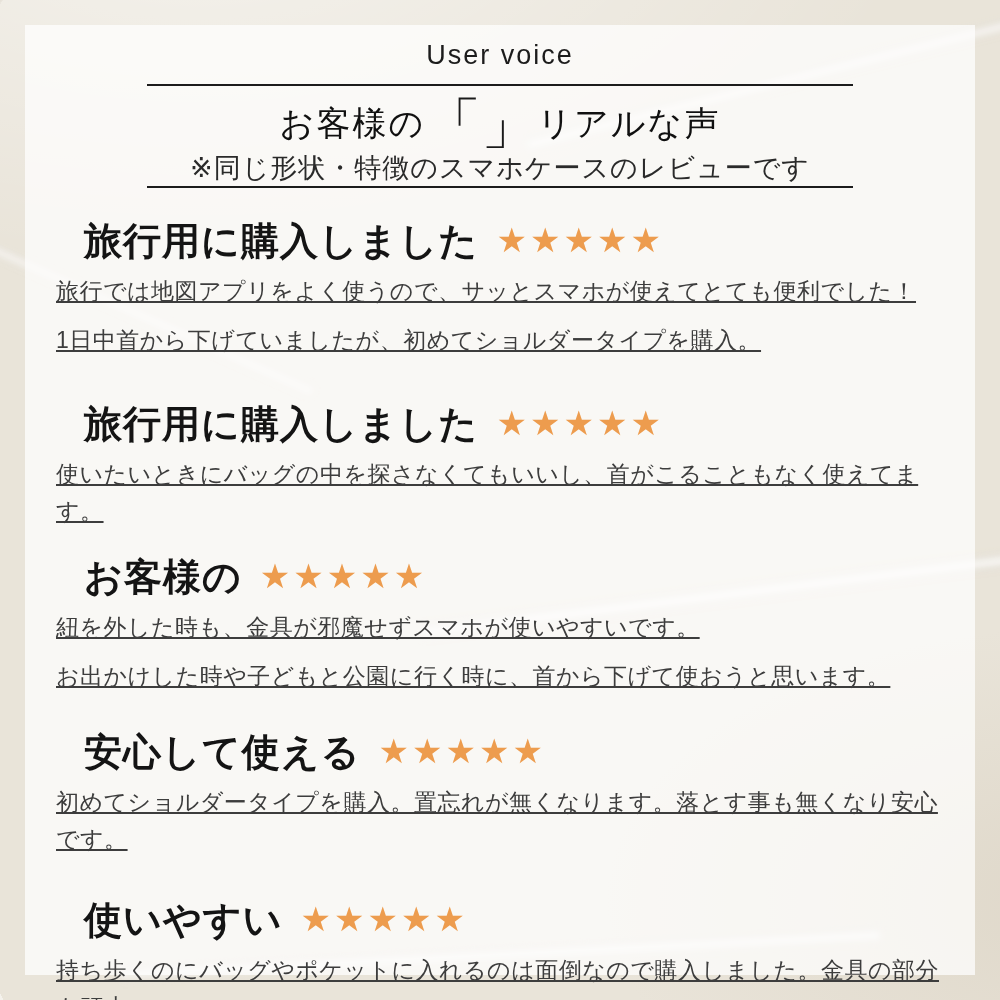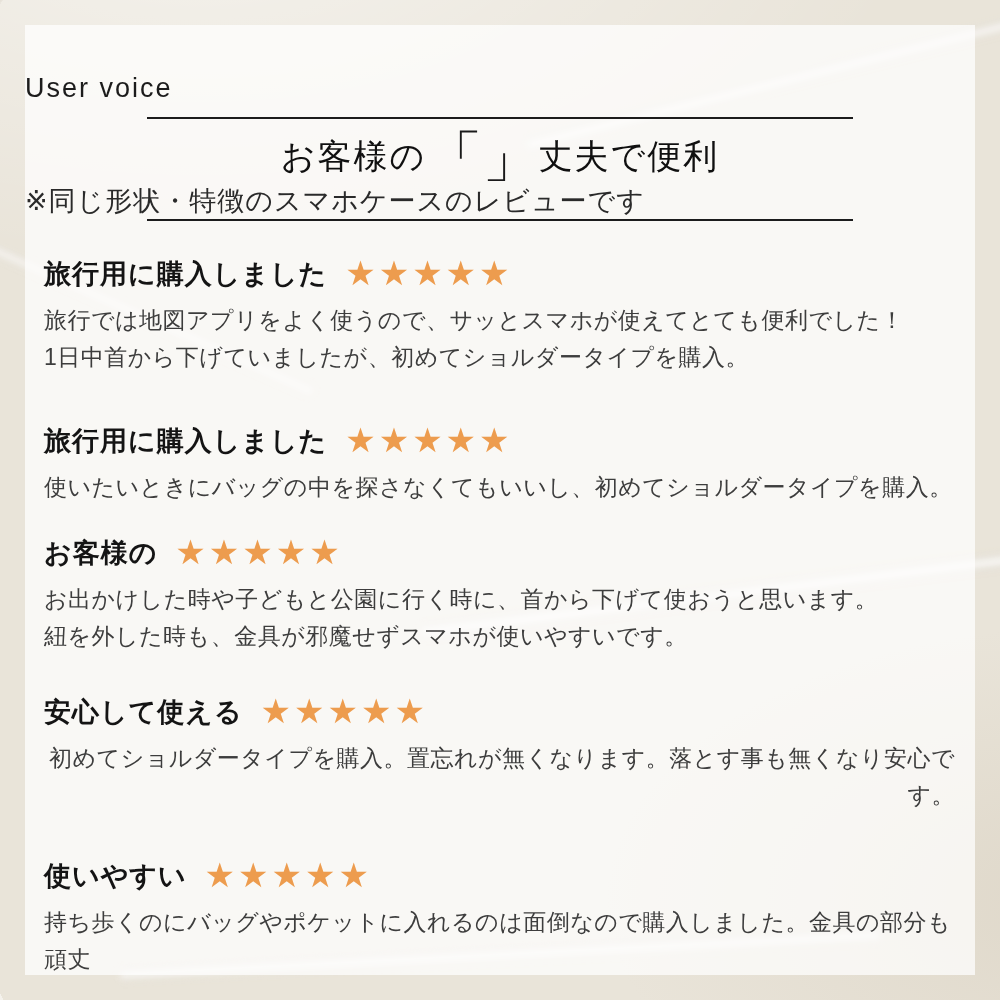--- a/index.html
+++ b/index.html
@@ -25,21 +25,21 @@
     background:linear-gradient(to bottom, rgba(120,110,95,.10), rgba(255,255,255,.9), rgba(120,110,95,.09));}
   .crease-3{bottom:38px;left:120px;width:760px;height:14px;transform:rotate(-3deg);
     background:linear-gradient(to bottom, rgba(120,110,95,.12), rgba(255,255,255,.9), rgba(120,110,95,.08));}
   .crease-4{top:300px;left:-90px;width:420px;height:12px;transform:rotate(24deg);
     background:linear-gradient(to bottom, rgba(120,110,95,.08), rgba(255,255,255,.8), rgba(120,110,95,.06));}
   .panel{
     position:absolute;left:25px;top:25px;right:25px;bottom:25px;
     background:rgba(255,255,255,.72);
   }
   
-  .header{padding-top:46px;text-align:left;color:#161616;}
+  .header{padding-top:13px;text-align:center;color:#161616;}
   .eyebrow{
     font-size:27px;letter-spacing:2px;color:#1c1c1c;line-height:34px;
   }
   .rule{
     width:706px;margin:0 auto;border:0;border-top:2.5px solid #1c1c1c;
   }
   .rule-top{margin-top:12px;}
   .rule-bottom{margin-top:6px;}
   .main-title{
     margin-top:10px;
@@ -50,53 +50,53 @@
   .mt-bracket{font-size:56px;font-weight:300;line-height:56px;color:#1a1a1a;}
   .mt-strong{font-size:50px;font-weight:800;letter-spacing:5px;line-height:56px;}
   .subnote{
     margin-top:4px;font-size:27px;letter-spacing:1px;color:#2a2a2a;line-height:24px;
   }
   
   .reviews{padding:33px 20px 0 19px;}
   .review{text-align:left;}
   .review-head{display:flex;align-items:center;gap:18px;line-height:40px;}
   .review-title{
-    font-size:27px;font-weight:800;letter-spacing:1px;color:#141414;
+    font-size:38px;font-weight:800;letter-spacing:1px;color:#141414;margin-left:40px;
   }
   .review-stars{
     font-size:34px;letter-spacing:3px;color:#ED9C4E;line-height:36px;
     transform:translateY(-1px);
   }
   .review-body{margin-top:8px;font-size:23px;font-weight:300;letter-spacing:.5px;
     color:#3d3d3d;}
-  .review-body p{margin:0;line-height:37px;}
+  .review-body p{margin:12px;line-height:37px;text-decoration:underline;}
   .review-1{margin-bottom:45px;}
   .review-2{margin-bottom:27px;}
   .review-3{margin-bottom:37px;}
-  .review-4{margin-bottom:42px;text-align:right;}
+  .review-4{margin-bottom:42px;}
 </style>
 </head>
 <body>
 
 <div class="page">
   <div class="crease crease-1"></div>
   <div class="crease crease-2"></div>
   <div class="crease crease-3"></div>
   <div class="crease crease-4"></div>
 
   <div class="panel">
 
     <div class="header">
       <div class="eyebrow">User voice</div>
       <hr class="rule rule-top">
       <div class="main-title">
         <span class="mt-normal">お客様の</span>
         <span class="mt-bracket">「</span>
         <span class="mt-bracket">」</span>
-        <span class="mt-normal">丈夫で便利</span>
+        <span class="mt-normal">リアルな声</span>
       </div>
       <div class="subnote">※同じ形状・特徴のスマホケースのレビューです</div>
       <hr class="rule rule-bottom">
     </div>
 
     <div class="reviews">
 
       <div class="review review-1">
         <div class="review-head">
           <span class="review-title">旅行用に購入しました</span>
@@ -107,32 +107,32 @@
           <p>1日中首から下げていましたが、初めてショルダータイプを購入。</p>
         </div>
       </div>
 
       <div class="review review-2">
         <div class="review-head">
           <span class="review-title">旅行用に購入しました</span>
           <span class="review-stars">★★★★★</span>
         </div>
         <div class="review-body">
-          <p>使いたいときにバッグの中を探さなくてもいいし、初めてショルダータイプを購入。</p>
+          <p>使いたいときにバッグの中を探さなくてもいいし、首がこることもなく使えてます。</p>
         </div>
       </div>
 
       <div class="review review-3">
         <div class="review-head">
           <span class="review-title">お客様の</span>
           <span class="review-stars">★★★★★</span>
         </div>
         <div class="review-body">
+          <p>紐を外した時も、金具が邪魔せずスマホが使いやすいです。</p>
           <p>お出かけした時や子どもと公園に行く時に、首から下げて使おうと思います。</p>
-          <p>紐を外した時も、金具が邪魔せずスマホが使いやすいです。</p>
         </div>
       </div>
 
       <div class="review review-4">
         <div class="review-head">
           <span class="review-title">安心して使える</span>
           <span class="review-stars">★★★★★</span>
         </div>
         <div class="review-body">
           <p>初めてショルダータイプを購入。置忘れが無くなります。落とす事も無くなり安心です。</p>

